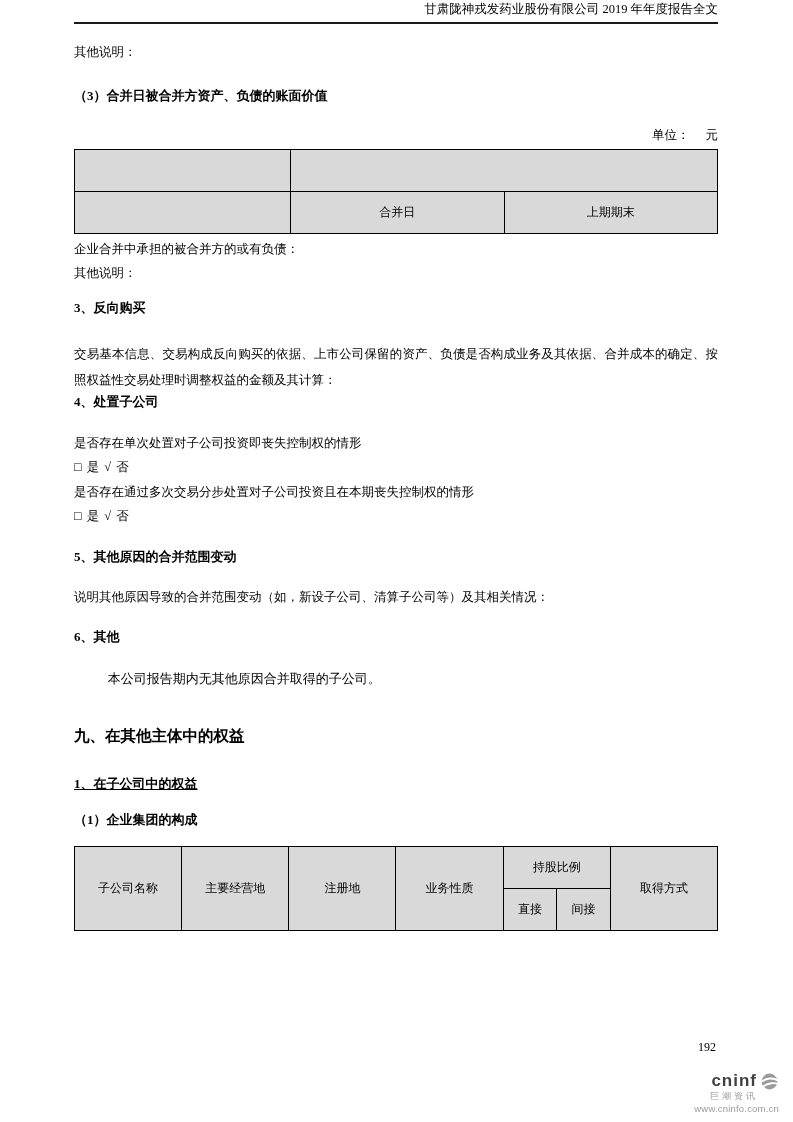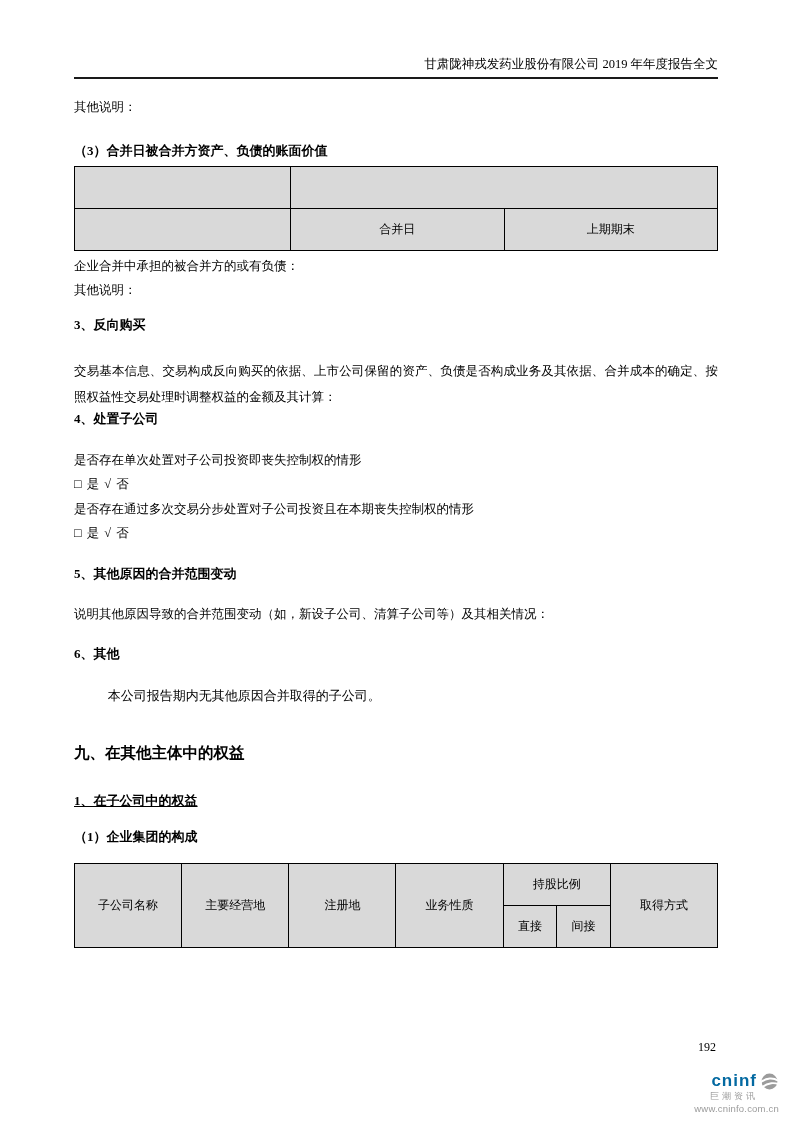--- a/index.html
+++ b/index.html
@@ -12,21 +12,20 @@
     font-family:"Liberation Serif","DejaVu Serif",serif;
     color:#000;
     overflow:hidden;
   }
   .content {
     position:absolute;
     left:74px; top:0;
     width:644px;
   }
   .header {
-    padding-top:55px;
     padding-bottom:4px;
     border-bottom:2px solid #1a1a1a;
     text-align:right;
     font-size:12.5px;
     line-height:18px;
   }
   .body-text { font-size:12.5px; line-height:16px; }
   .note-1      { margin-top:20px; }
   .h-level3    { margin-top:27px; font-size:13px; font-weight:bold; line-height:18px; }
   .unit-line   { margin-top:22px; text-align:right; font-size:12.5px; line-height:16px; }
@@ -75,39 +74,42 @@
   }
   .cninfo-logo {
     position:absolute;
     right:14px; bottom:8px;
     text-align:right;
     color:#9b9b9b;
     font-family:"Liberation Sans","DejaVu Sans",sans-serif;
     line-height:1.1;
   }
   .logo-row { display:flex; align-items:center; justify-content:flex-end; gap:3px; }
-  .logo-word { font-size:17px; font-weight:bold; letter-spacing:1px; color:#0369a1; }
+  .logo-word { font-size:17px; font-weight:bold; letter-spacing:1px; color:#404040; }
   .logo-swirl { width:19px; height:19px; }
   .logo-cn { font-size:9px; letter-spacing:3px; margin-top:1px; margin-right:21px; }
   .logo-url { font-size:9.5px; margin-top:2px; letter-spacing:0.2px; }
 </style>
 </head>
 <body>
 
 <div class="page">
   <div class="content">
 
     <div class="header">
       <span>甘肃陇神戎发药业股份有限公司 2019 年年度报告全文</span>
     </div>
 
     <div class="body-text note-1">其他说明：</div>
 
     <div class="h-level3">（3）合并日被合并方资产、负债的账面价值</div>
 
+    <div class="unit-line">
+      <span>单位：</span><span class="unit-value">元</span>
+    </div>
 
     <table class="table-1">
       <tbody>
           <tr>
         <td class="t1-col1"></td>
         <td colspan="2"></td>
       </tr>
       <tr>
         <td class="t1-col1"></td>
         <td class="t1-col2">合并日</td>

